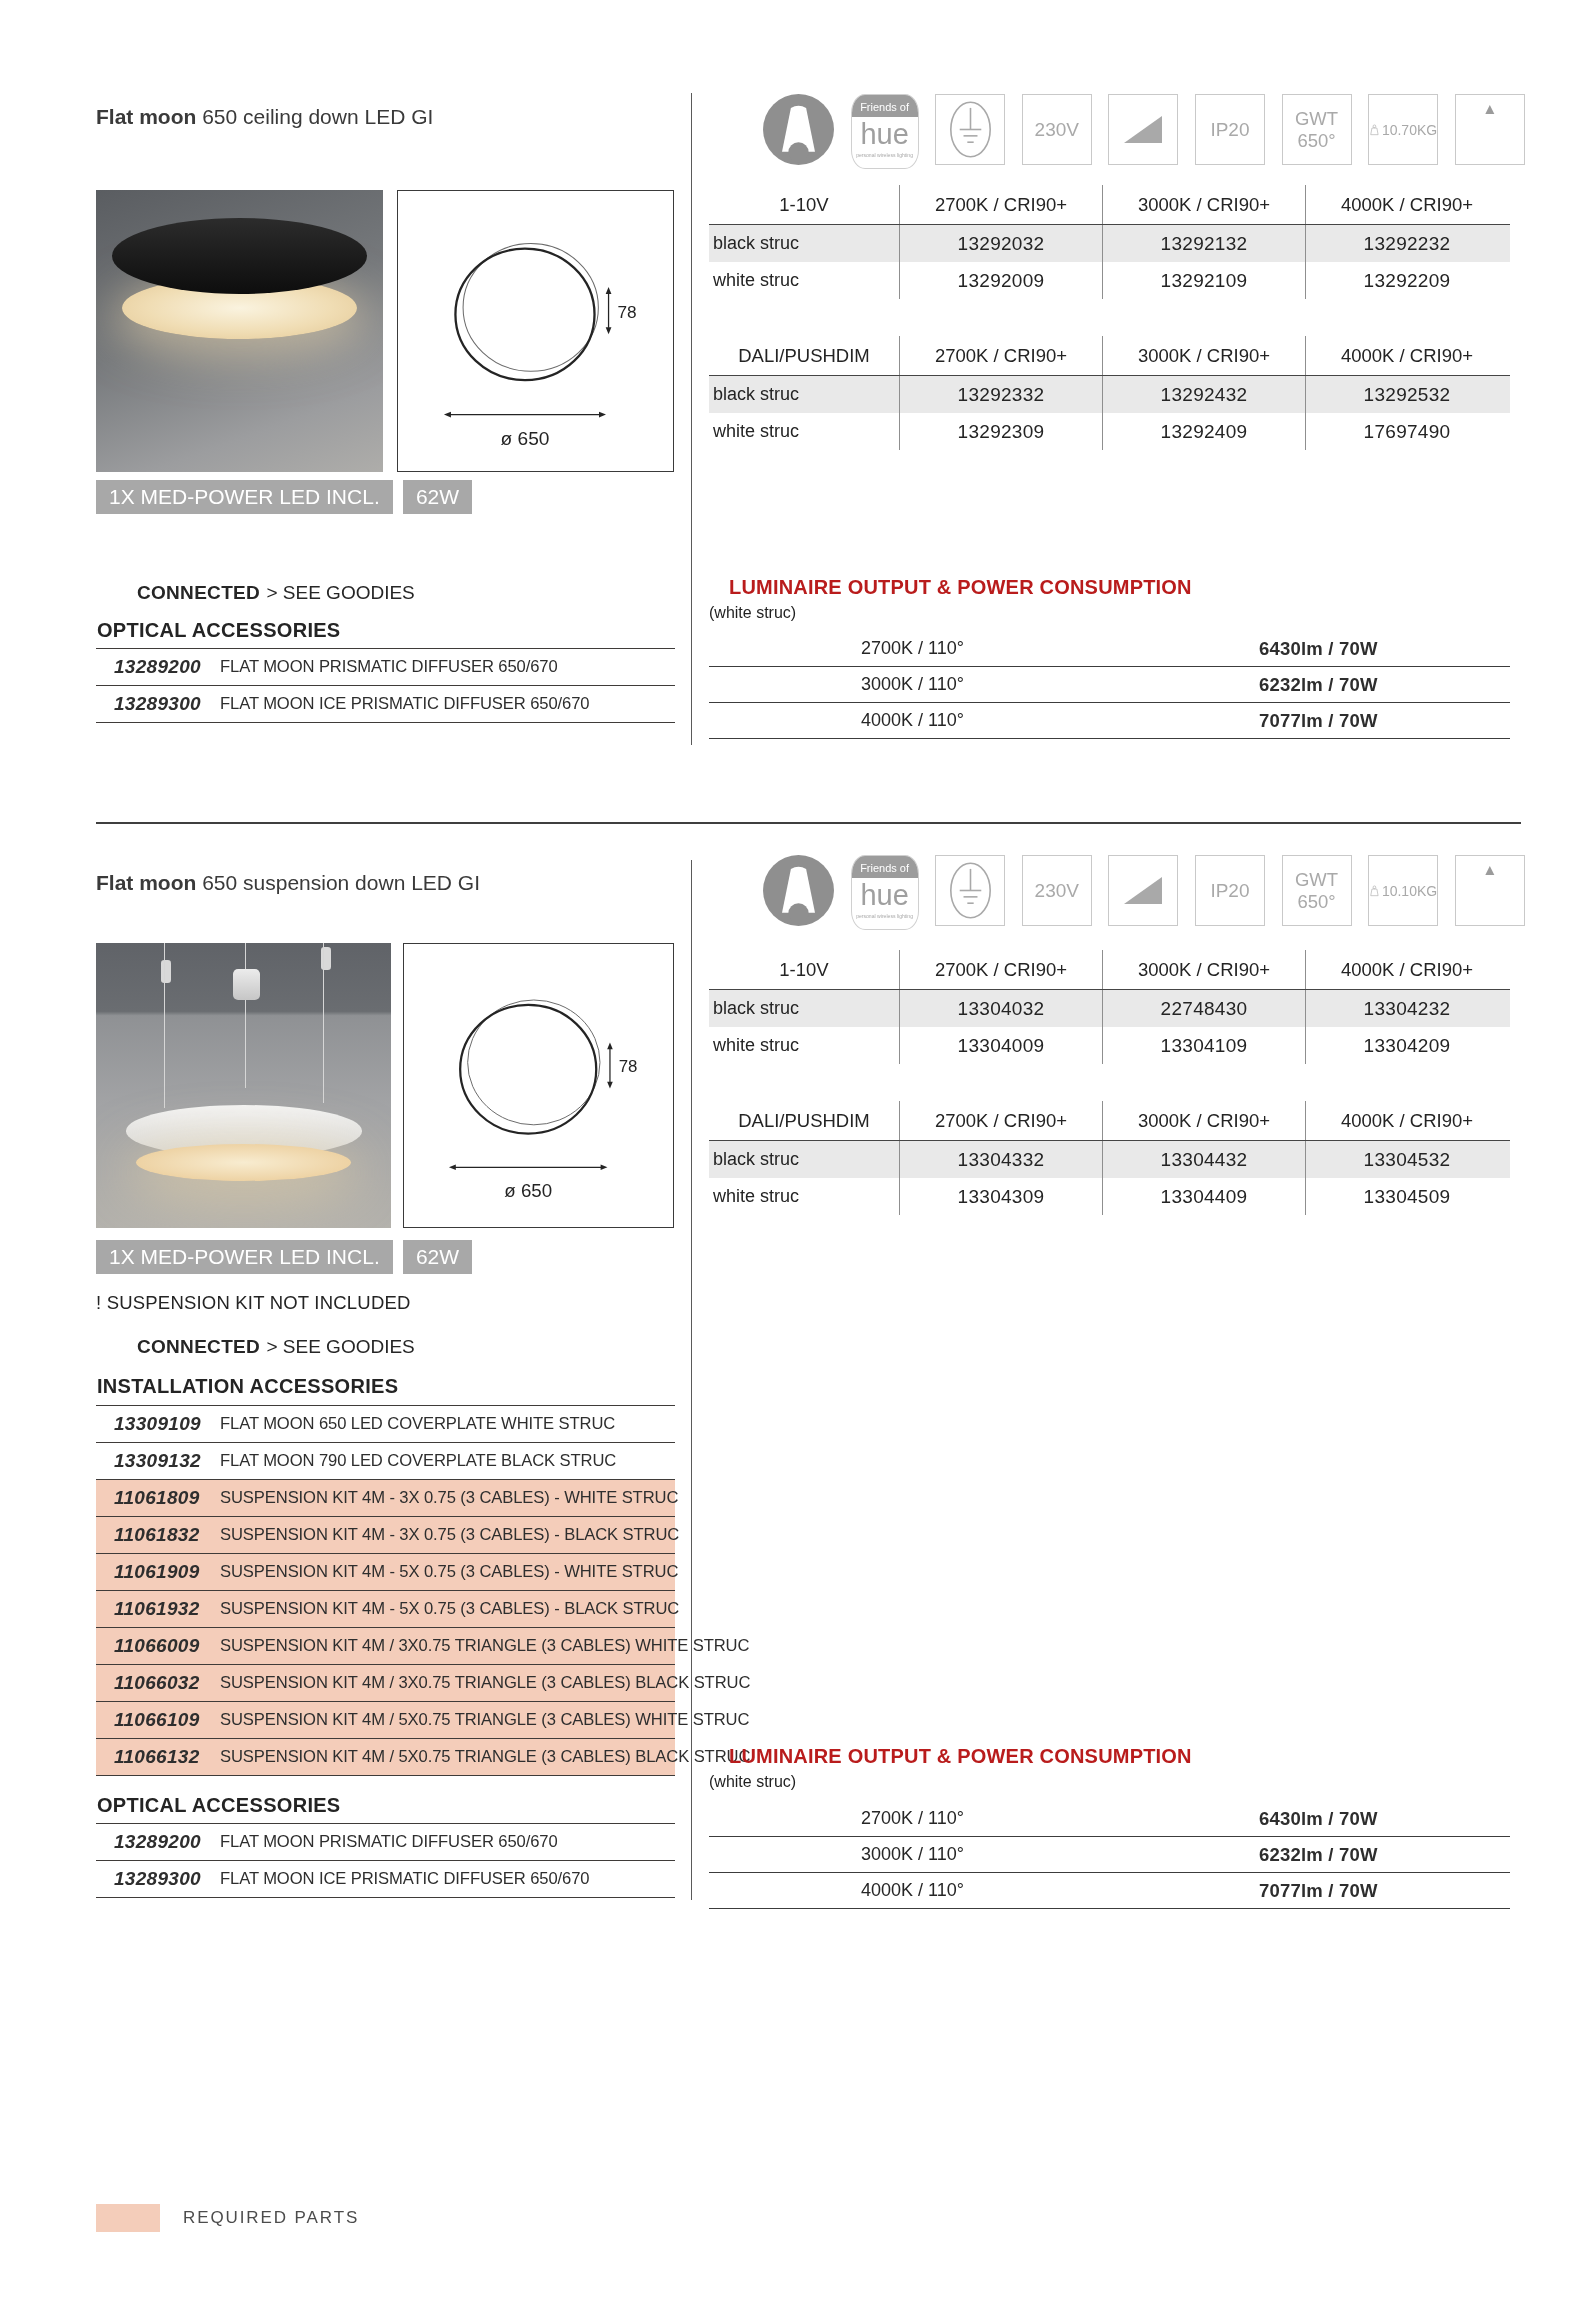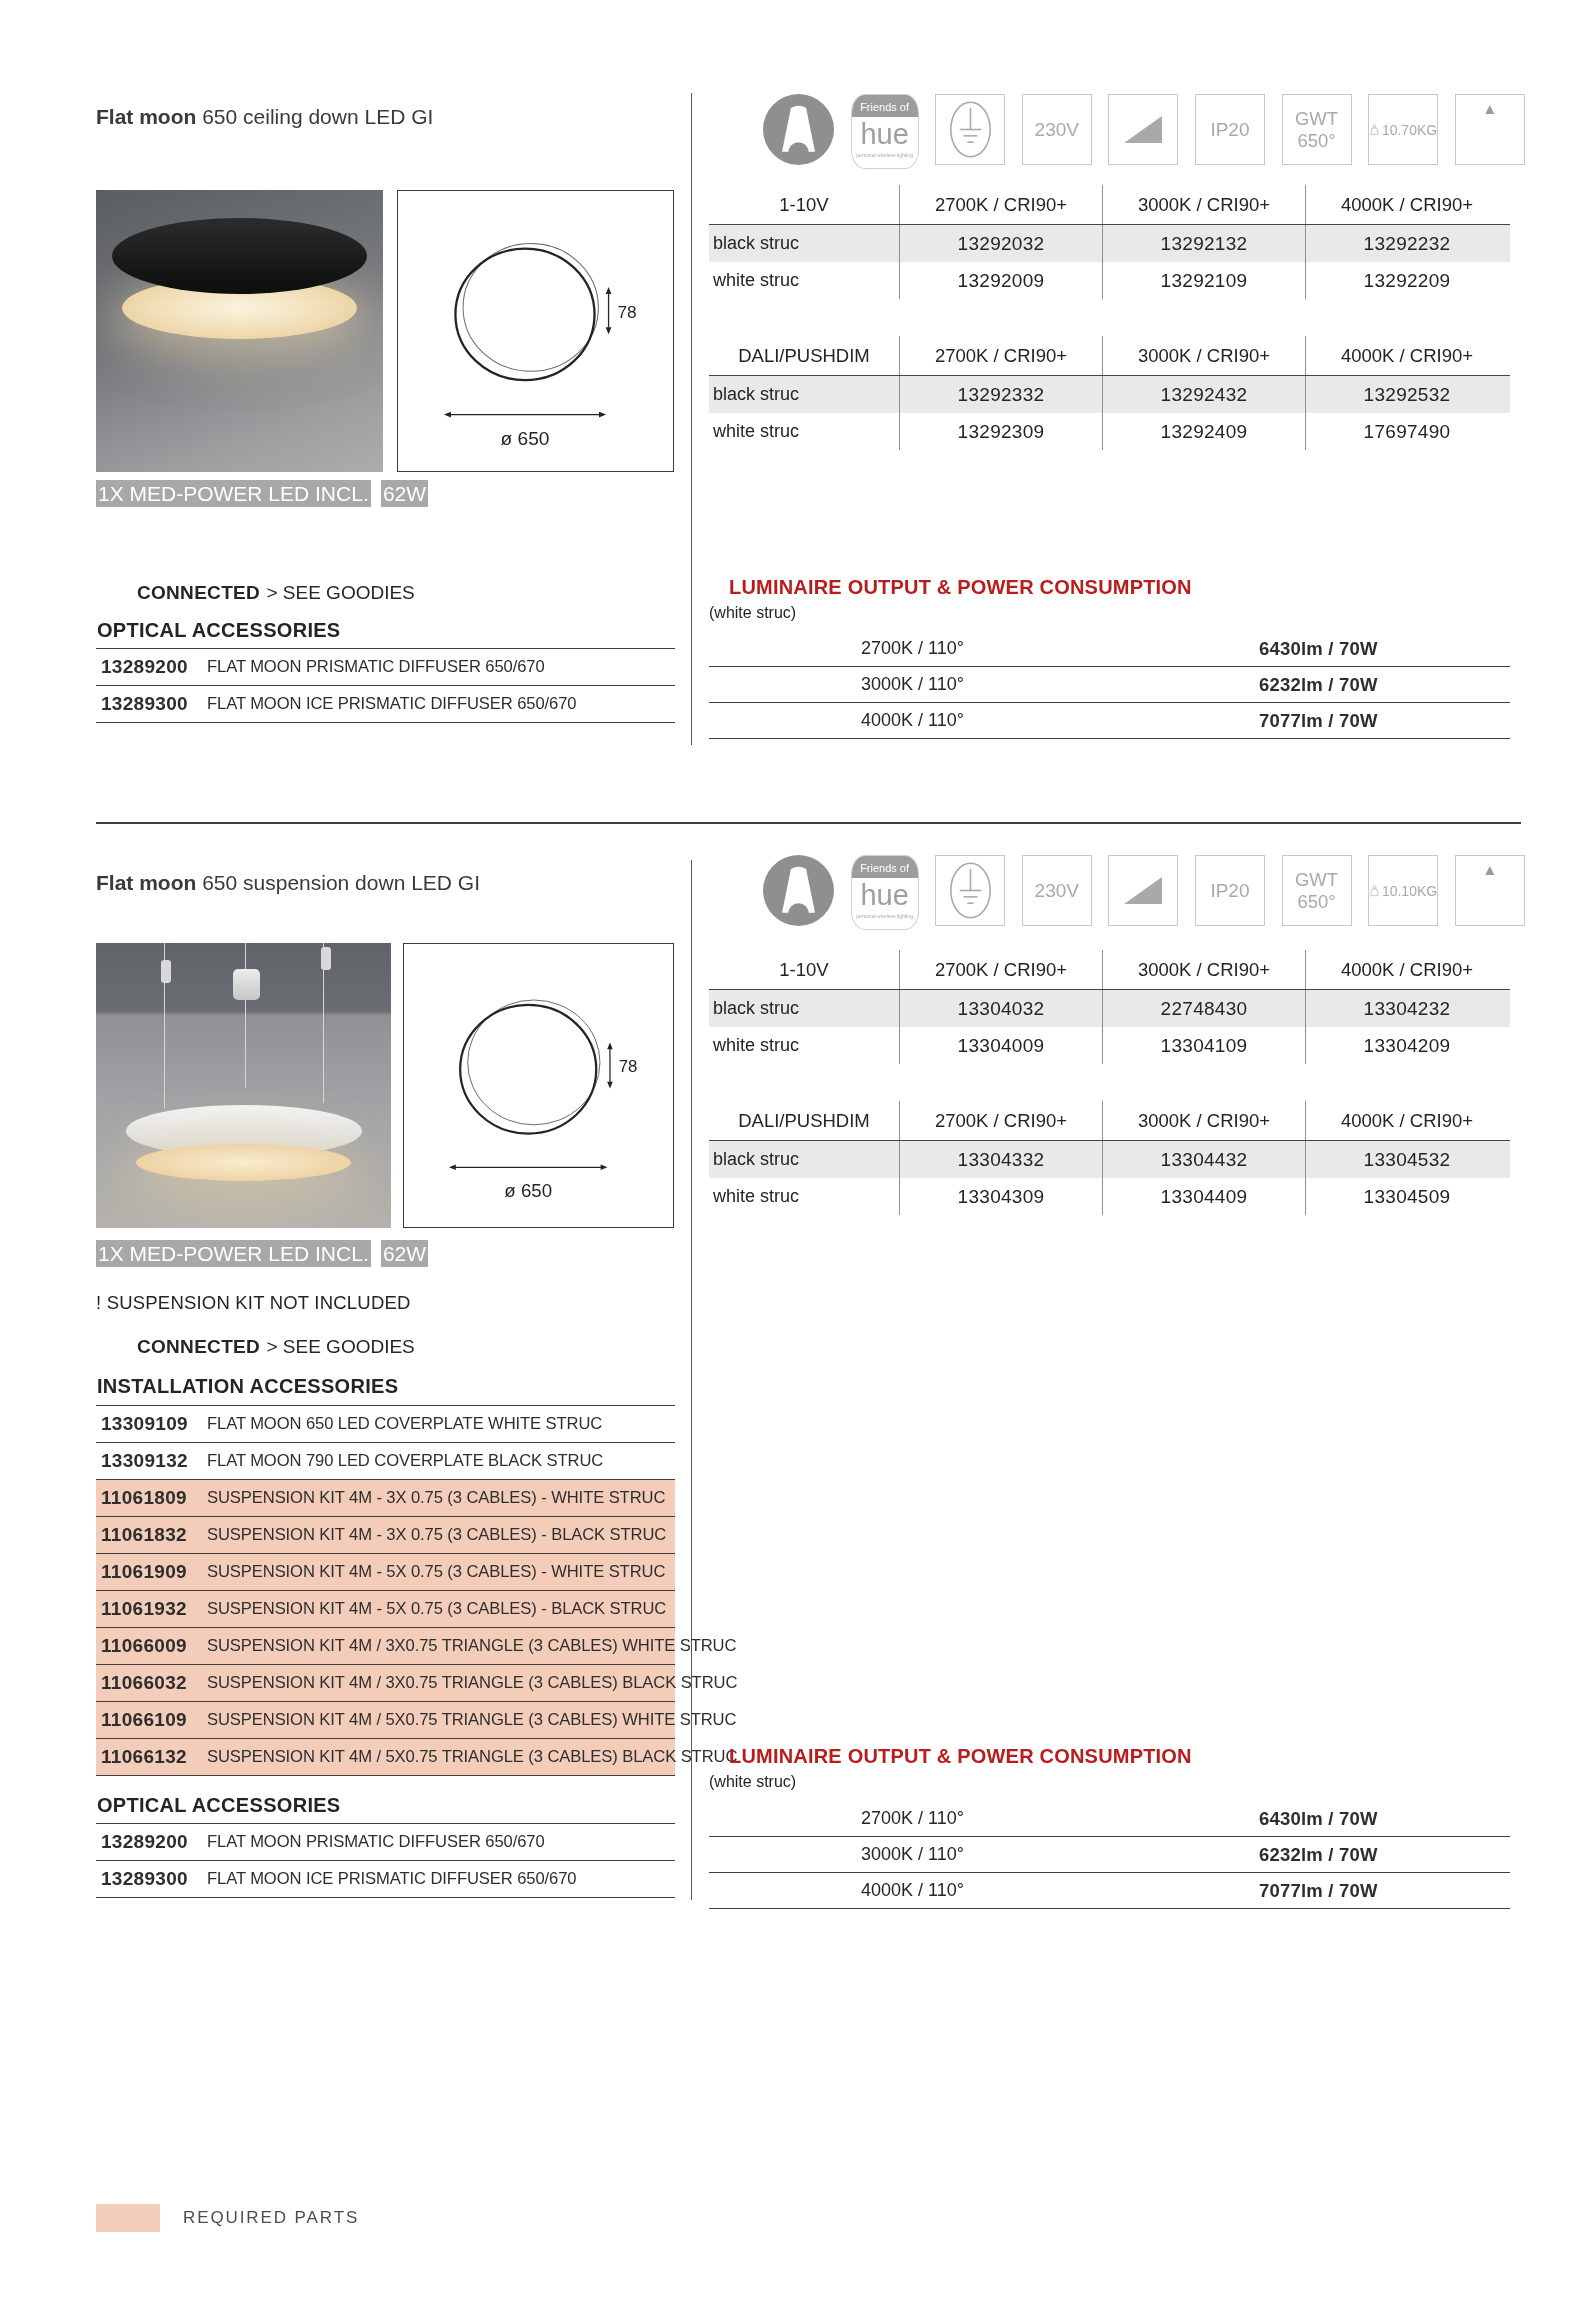--- a/index.html
+++ b/index.html
@@ -26,34 +26,34 @@
   .p2-body { position: absolute; left: 10%; top: 57%; width: 80%; height: 18%;
              background: linear-gradient(#f4f4f4, #d7d7d5); border-radius: 50%; }
   .p2-glow { position: absolute; left: 13.5%; top: 70.5%; width: 73%; height: 13%;
              background: radial-gradient(ellipse at center, #f8ecd0 0%, #eccf9e 80%);
              border-radius: 50%; box-shadow: 0 10.2px 51px 12.8px rgba(238,216,168,.5); }
 
   .dimbox { position: absolute; border: 1.3px solid #3a3a3a; background: #fff; }
   .dimsvg { width: 100%; height: 100%; }
 
   .badges { position: absolute; display: flex; gap: 10.2px; }
-  .badge { height: 27px; display: flex; align-items: center; background: #a8a8a8; color: #fff;
-           font-size: 21px; padding: 0 2px; white-space: nowrap; }
+  .badge { height: 34px; display: flex; align-items: center; background: #a8a8a8; color: #fff;
+           font-size: 21px; padding: 0 13px; white-space: nowrap; }
 
   .connected { position: absolute; font-size: 19px; color: #262626; white-space: nowrap; }
   .connected b { font-weight: 700; letter-spacing: 0.3px; margin-left: 40px; }
   .connected span { font-weight: 400; margin-left: 6.4px; }
 
   .grp-title { position: absolute; font-size: 20px; font-weight: 700; color: #242424; letter-spacing: 0.3px; }
   .note { position: absolute; font-size: 18.5px; color: #242424; letter-spacing: 0.2px; }
 
   .acc-list { position: absolute; width: 579px; border-top: 1.3px solid #3f3b39; }
   .acc-row { display: flex; align-items: center; height: 37px; border-bottom: 1.3px solid #3f3b39; }
   .acc-row.required { background: #f4cdba; }
-  .acc-code { font-weight: 700; font-size: 19px; margin-left: 5px; width: 106px; flex: none; letter-spacing: 0.3px; }
+  .acc-code { font-weight: 700; font-size: 19px; margin-left: 18px; width: 106px; flex: none; letter-spacing: 0.3px; font-style: italic; }
   .acc-desc { font-size: 16.6px; letter-spacing: -0.1px; white-space: nowrap; }
 
   .vline { position: absolute; width: 1.3px; background: #5a5a5a; }
   .hdivider { position: absolute; height: 1.9px; background: #3f3f3f; }
 
   .icons { position: absolute; display: flex; gap: 16.6px; align-items: flex-start; }
   .logo { width: 71px; height: 71px; flex: none; }
   .hue { width: 68px; height: 75px; flex: none; border: 0.6px solid #d0d0d0; border-radius: 14px / 19px;
          overflow: hidden; background: #fff; display: flex; flex-direction: column; }
   .hue-top { background: #9c9c9c; color: #fff; font-size: 11px; text-align: center; padding: 5.7px 0 4.5px; }

